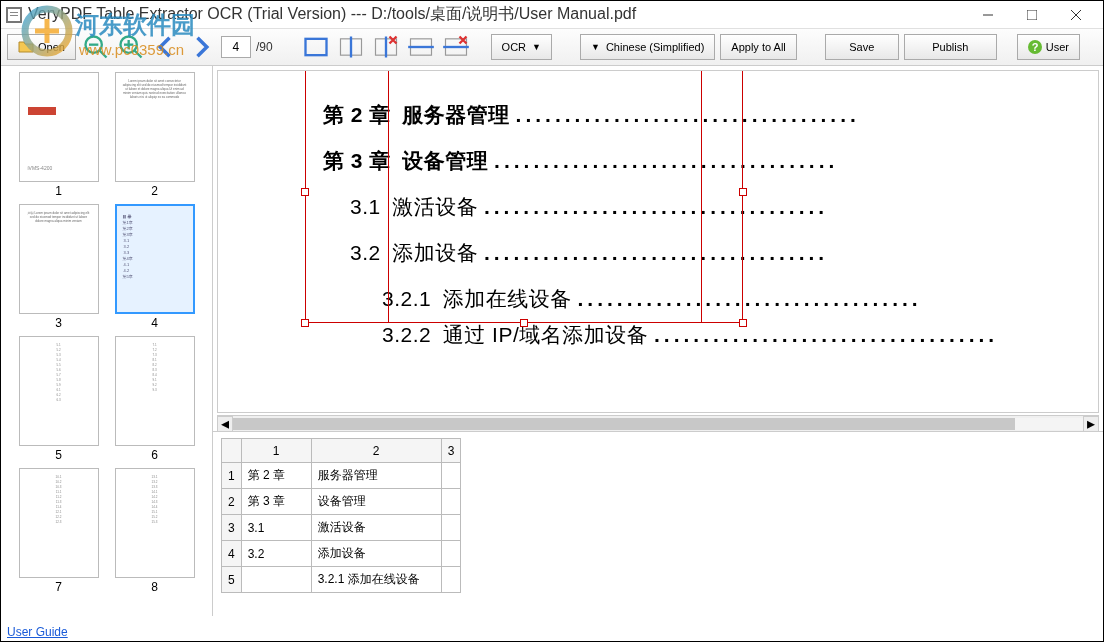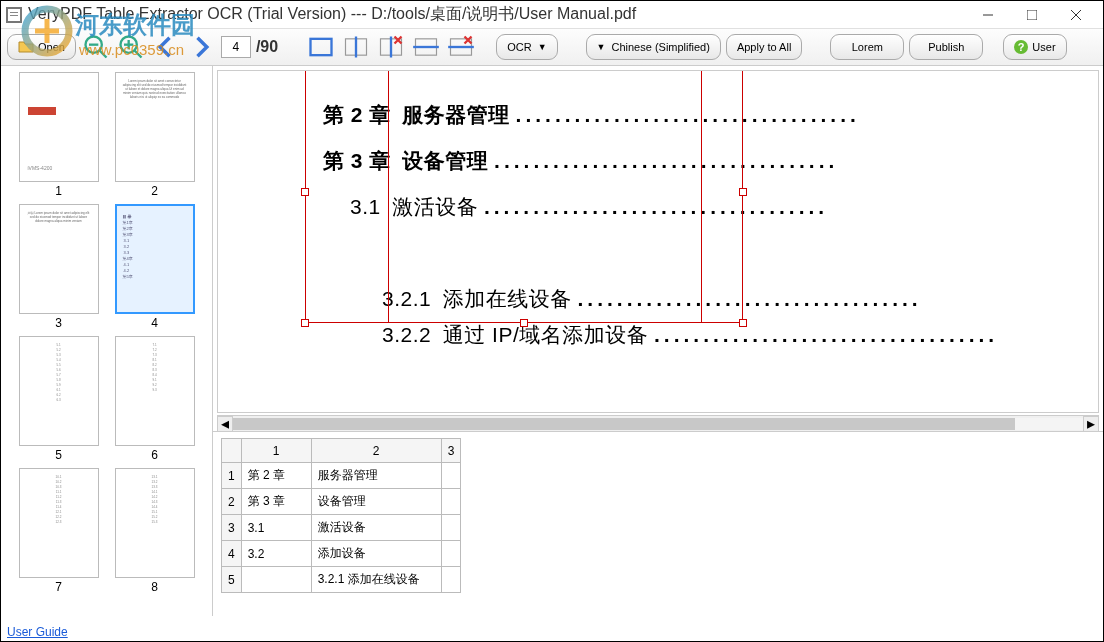--- a/index.html
+++ b/index.html
@@ -3,24 +3,24 @@
 <meta charset="utf-8">
 <style>
 * { margin:0; padding:0; box-sizing:border-box; font-family:"Microsoft YaHei",Arial,sans-serif; }
 body { width:1104px; height:642px; background:#fff; border:1px solid #000; overflow:hidden; position:relative; }
 .titlebar { height:28px; background:#fff; display:flex; align-items:center; border-bottom:1px solid #e0e0e0; padding:0 5px; }
 .titlebar .icon { width:16px; height:16px; margin-right:6px; }
 .titlebar .title { font-size:16px; color:#333; flex:1; }
 .titlebar .win-btn { width:44px; height:26px; display:flex; align-items:center; justify-content:center; cursor:pointer; }
 .titlebar .win-btn svg { width:10px; height:10px; }
 .toolbar { background:linear-gradient(#fdfdfd,#f0f0f0); display:flex; align-items:center; padding:3px 6px; gap:5px; border-bottom:1px solid #ccc; position:relative; z-index:2; }
-.toolbar .btn { height:26px; background:linear-gradient(#fff,#e8e8e8); border:1px solid #aaa; border-radius:9px; font-size:11px; padding:0 10px; display:flex; align-items:center; cursor:pointer; box-shadow:0 1px 0 #fff inset; }
+.toolbar .btn { height:26px; background:linear-gradient(#fff,#e8e8e8); border:1px solid #aaa; border-radius:0; font-size:11px; padding:0 10px; display:flex; align-items:center; cursor:pointer; box-shadow:0 1px 0 #fff inset; }
 .toolbar .ibtn { width:30px; height:30px; display:flex; align-items:center; justify-content:center; border:1px solid transparent; border-radius:3px; cursor:pointer; }
 .toolbar .num-in { width:30px; height:22px; font-size:12px; text-align:center; border:1px solid #aaa; }
-.toolbar .page-total { font-size:16px; color:#333;font-weight:bold; }
+.toolbar .page-total { font-size:12px; color:#333; }
 .watermark { position:absolute; top:0; left:16px; z-index:5; pointer-events:none;text-decoration:underline; }
 .main { display:flex; height:calc(100% - 90px); }
 .thumbs { width:212px; border-right:1px solid #ccc; overflow:hidden; padding:6px 4px; }
 .thumb-row { display:flex; gap:16px; justify-content:center; }
 .thumb-col { text-align:center; }
 .thumb { width:80px; height:110px; border:1px solid #bbb; background:#fff; margin-bottom:2px; position:relative; overflow:hidden; }
 .thumb.sel { border:2px solid #3399ff; background:#e6f2ff; }
 .thumb-label { font-size:12px; margin-bottom:6px; }
 .right { flex:1; display:flex; flex-direction:column; }
 .viewer { flex:1; overflow:hidden; display:flex; flex-direction:column; padding:4px 4px 0 4px; position:relative; }
@@ -164,23 +164,23 @@
   <div style="width:18px"></div>
   <button class="btn">
       <span style="margin-right:6px;font-size:9px">▼</span>
       <span>Chinese (Simplified)</span>
     </button>
   <button class="btn">
       <span>Apply to All</span>
     </button>
   <div style="width:18px"></div>
   <button class="btn" style="width:74px;justify-content:center">
-      <span>Lorem</span>
-    </button>
-  <button class="btn" style="width:74px;justify-content:center">
+      <span>Save</span>
+    </button>
+  <button class="btn" style="width:93px;justify-content:center">
       <span>Publish</span>
     </button>
   <div style="width:10px"></div>
   <button class="btn">
       <svg width="14" height="14" viewBox="0 0 14 14" style="margin-right:4px">
         <circle cx="7" cy="7" r="7" fill="#6b3"></circle>
         <text x="7" y="11" text-anchor="middle" fill="#fff" font-size="11" font-weight="bold">?</text>
       </svg>
       <span>User</span>
     </button>
@@ -248,20 +248,21 @@
     </div>
   </div>
 
   <div class="right">
     <div class="viewer">
       <div class="viewer-inner">
         <div class="doc-area">
           <div class="doc-line" style="top:30px;left:105px"><span>第 2 章</span>&nbsp;&nbsp;<span>服务器管理</span>&nbsp;<span class="dots">...................................</span></div>
           <div class="doc-line" style="top:76px;left:105px"><span>第 3 章</span>&nbsp;&nbsp;<span>设备管理</span>&nbsp;<span class="dots">...................................</span></div>
           <div class="doc-line" style="top:122px;left:132px;font-weight:normal"><span>3.1</span>&nbsp;&nbsp;<span>激活设备</span>&nbsp;<span class="dots">...................................</span></div>
+          <div class="doc-line" style="top:168px;left:132px;font-weight:normal"><span>3.2</span>&nbsp;&nbsp;<span>添加设备</span>&nbsp;<span class="dots">...................................</span></div>
           <div class="doc-line" style="top:214px;left:164px;font-weight:normal"><span>3.2.1</span>&nbsp;&nbsp;<span>添加在线设备</span>&nbsp;<span class="dots">...................................</span></div>
           <div class="doc-line" style="top:250px;left:164px;font-weight:normal"><span>3.2.2</span>&nbsp;&nbsp;<span>通过 IP/域名添加设备</span>&nbsp;<span class="dots">...................................</span></div>
 
           <div class="sel-box" style="left:87px;top:-10px;width:438px;height:262px;"></div>
 
           <div class="inner-line" style="left:170px;top:-10px;width:1px;height:262px;"></div>
           <div class="inner-line" style="left:483px;top:-10px;width:1px;height:262px;"></div>
 
           <div class="handle" style="left:83px;top:117px"></div>
           <div class="handle" style="left:521px;top:117px"></div>

